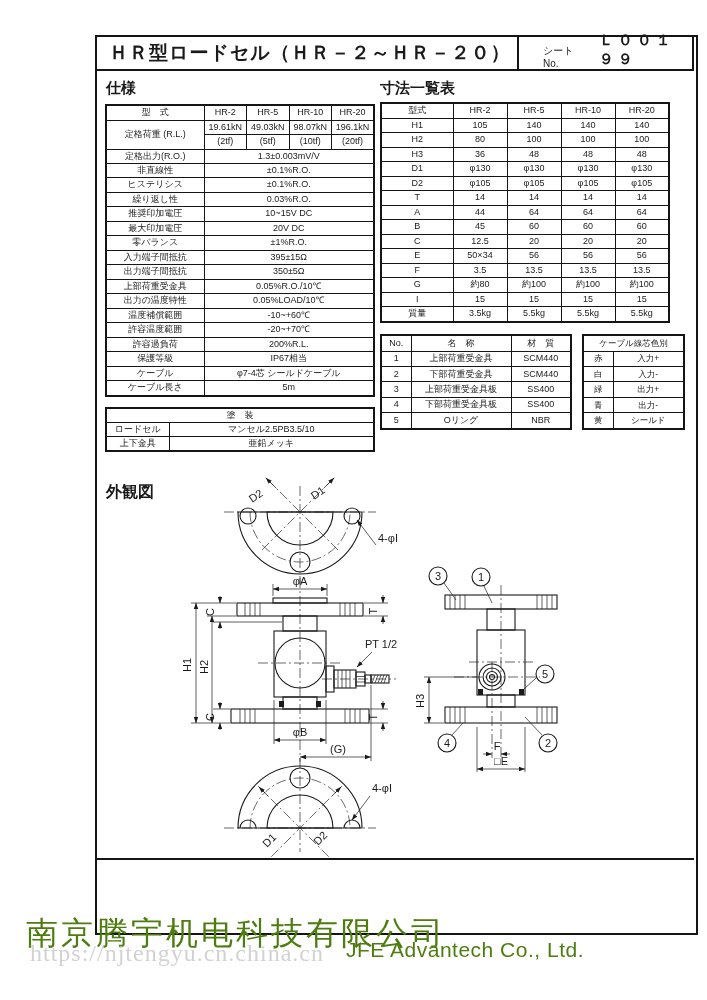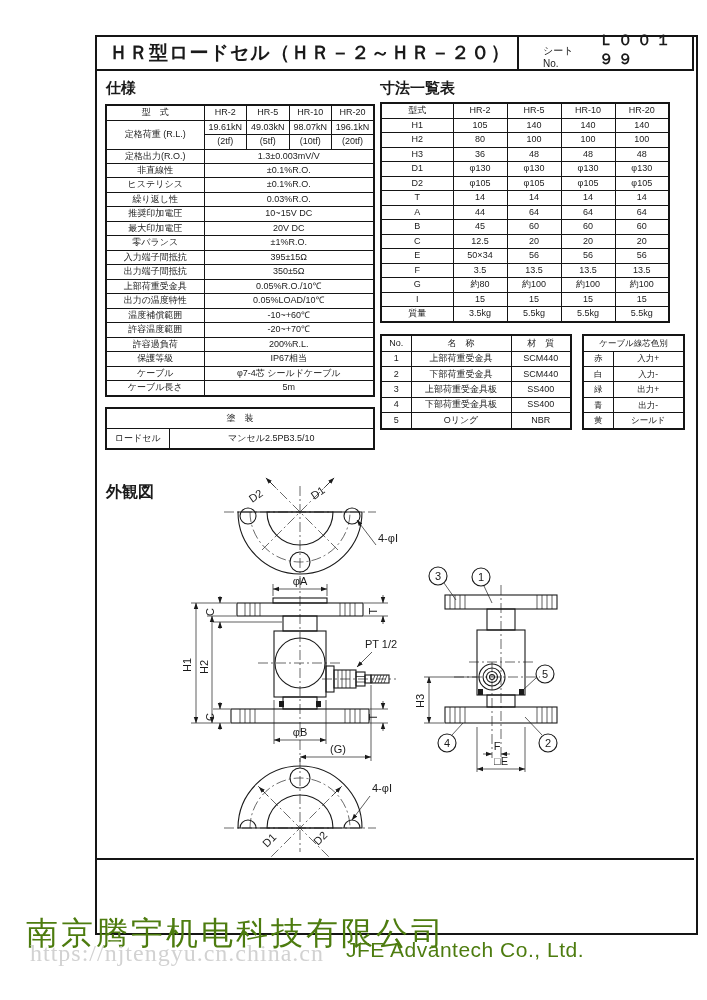--- a/index.html
+++ b/index.html
@@ -185,20 +185,24 @@
         <td colspan="2">塗　装</td>
       </tr>
     </tbody>
     <tbody>
 
         <tr>
           <td>ロードセル</td>
           <td>マンセル2.5PB3.5/10</td>
         </tr>
 
+        <tr>
+          <td>上下金具</td>
+          <td>亜鉛メッキ</td>
+        </tr>
       </tbody>
   </table>
 
   <table class="t dims">
     <colgroup>
         <col style="width:72px">
         <col style="width:54px">
         <col style="width:54px">
         <col style="width:54px">
         <col style="width:54px">

